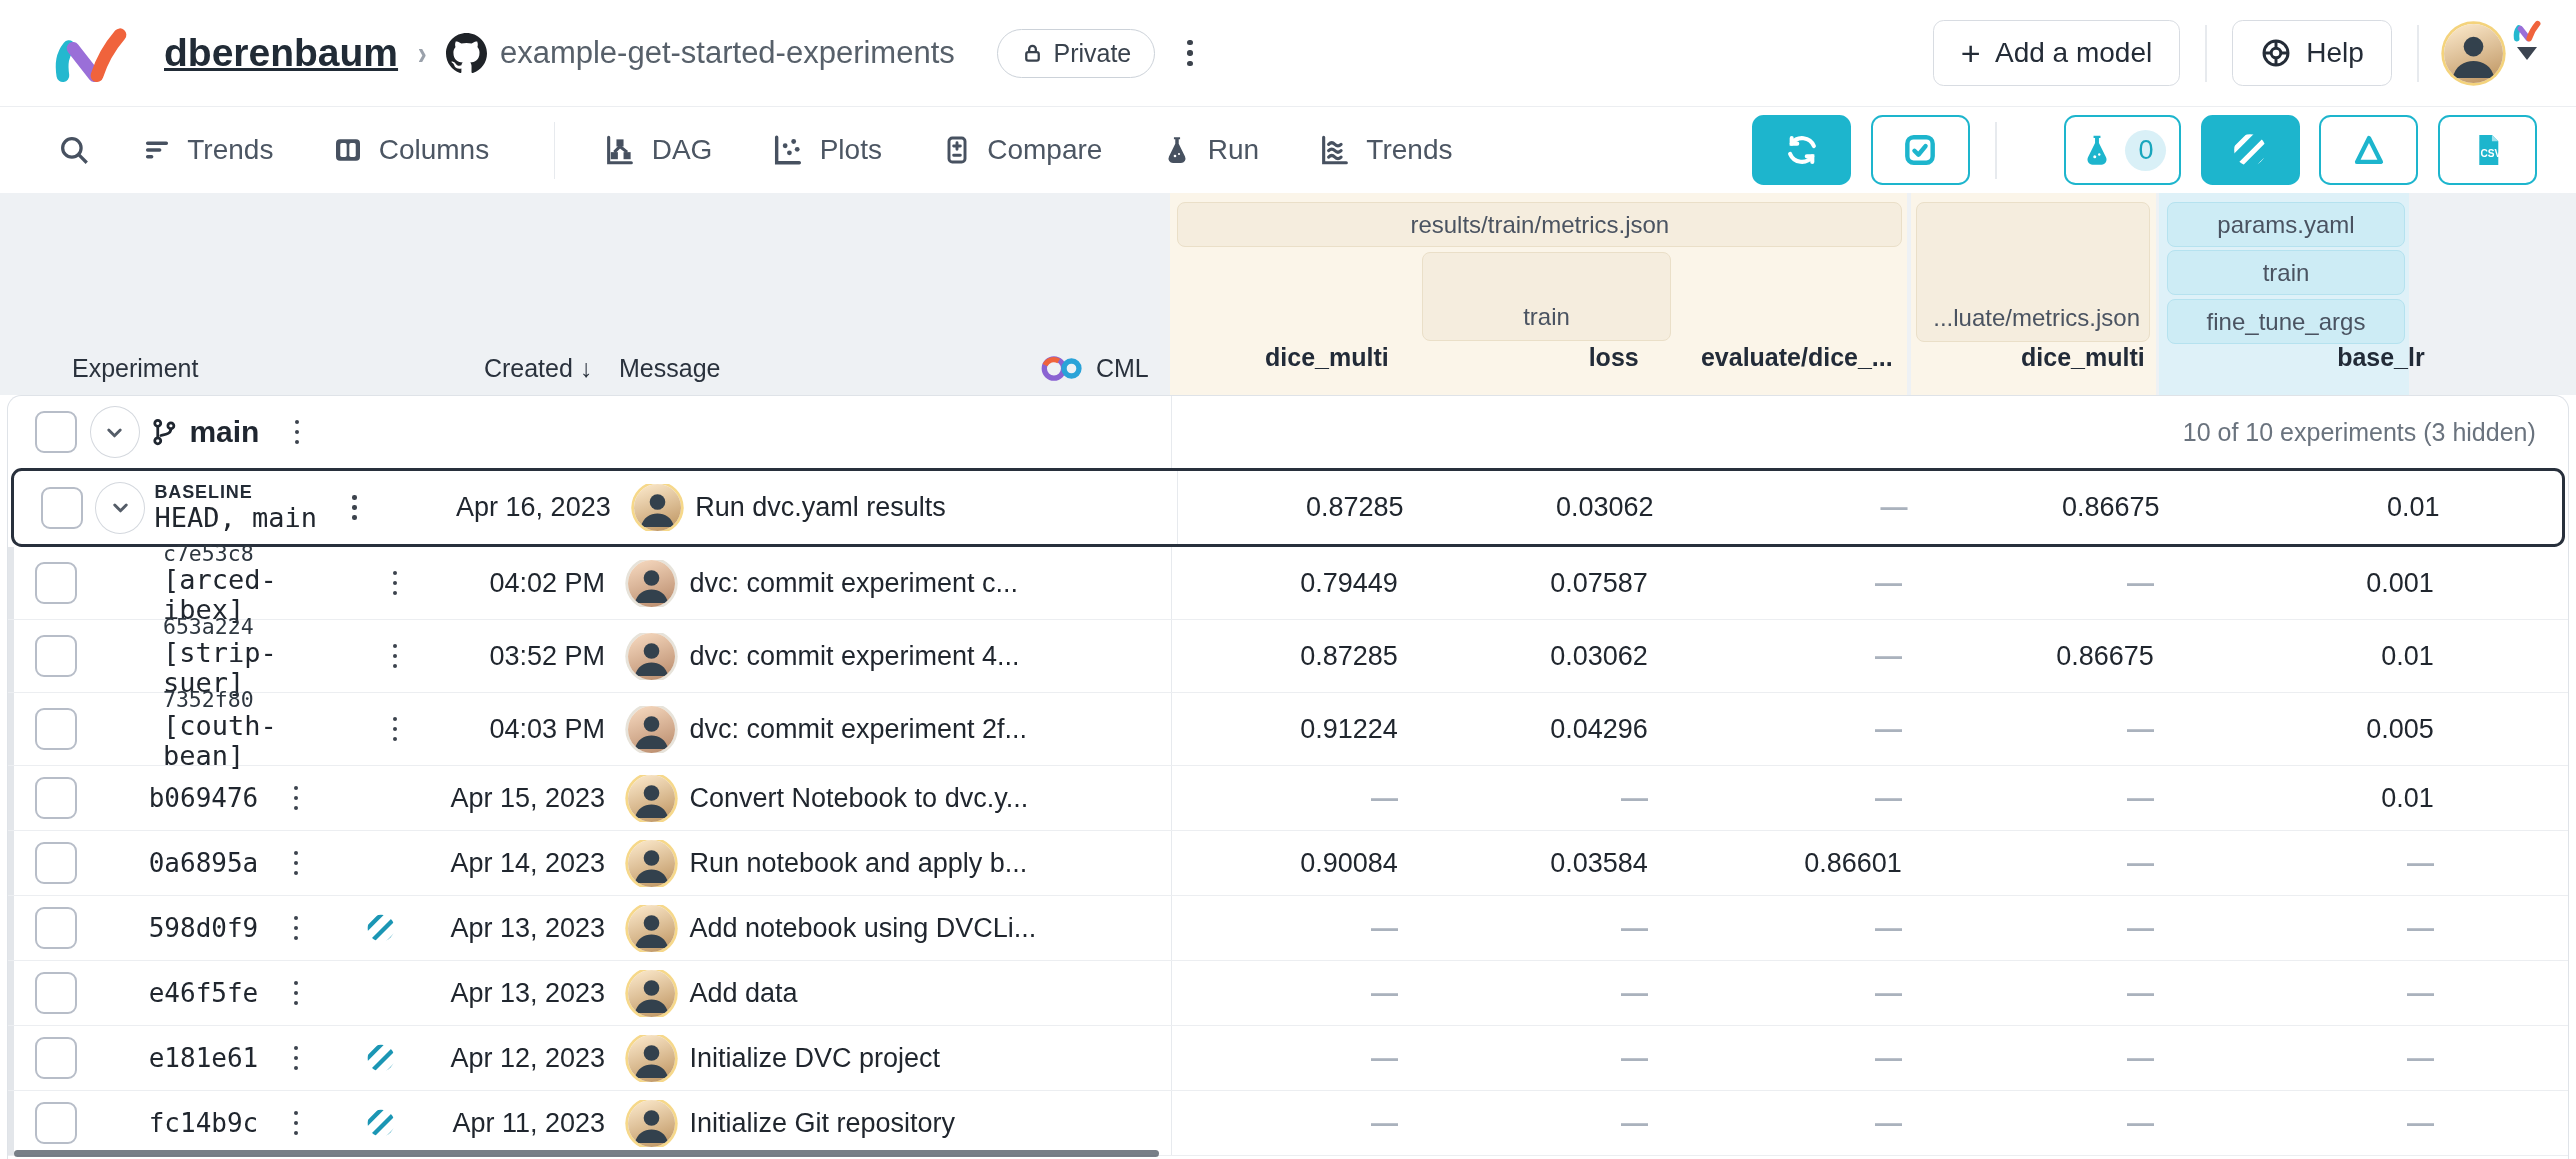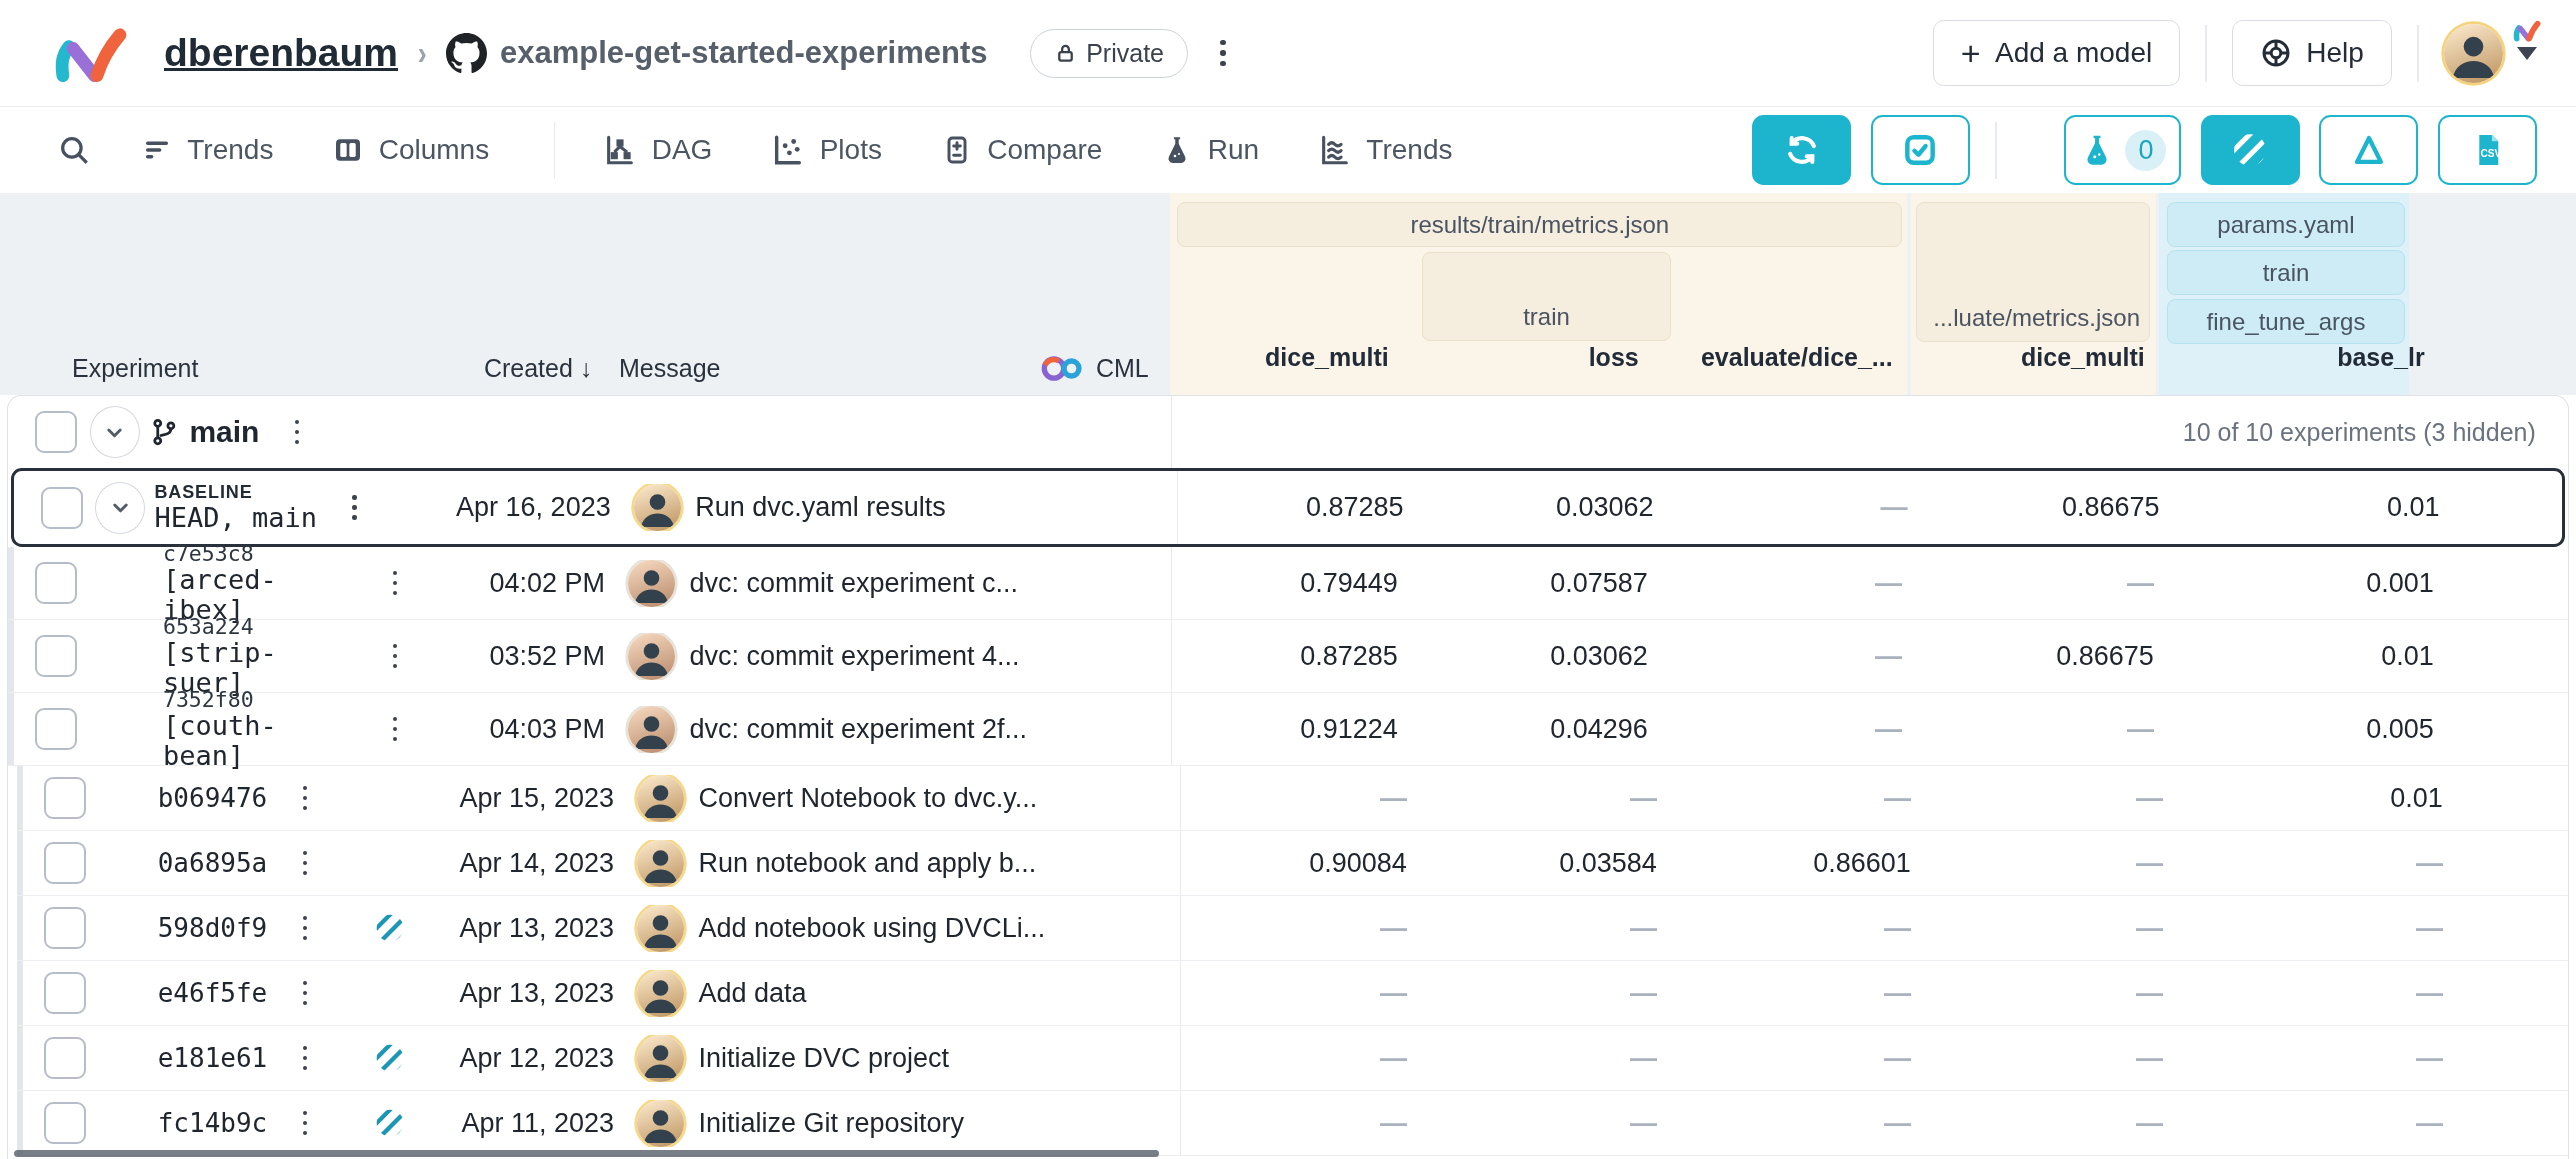--- a/index.html
+++ b/index.html
@@ -4,21 +4,21 @@
 <style>
   html,body{margin:0;padding:0;background:#fff;width:2576px;height:1159px;overflow:hidden;
     font-family:"Liberation Sans","DejaVu Sans",sans-serif;color:#1f2630;}
   .mono{font-family:"DejaVu Sans Mono","Liberation Mono",monospace;}
   svg{display:block}
   
   .topbar{height:106px;display:flex;align-items:center;padding:0 39px 0 50px;border-bottom:1.8px solid #eceef1;background:#fff;}
   .crumbs{display:flex;align-items:center;gap:19.7px;margin-left:32px;}
   .owner{font-size:39px;font-weight:bold;color:#212b36;text-decoration:underline;}
   .crumb-sep{font-size:27px;color:#9aa1ab;font-weight:bold;transform:scaleY(1.25);}
-  .repo{font-size:31px;font-weight:bold;color:#57606a;display:flex;align-items:center;gap:12.5px;}
+  .repo{font-size:31px;font-weight:normal;color:#57606a;display:flex;align-items:center;gap:12.5px;}
   .pill{display:flex;align-items:center;gap:9px;border:1.8px solid #ccd2d9;border-radius:894px;
     padding:9px 23px;font-size:25px;color:#39424d;margin-left:23px;}
   .kebab{display:inline-flex;flex-direction:column;gap:5.4px;padding:7.2px 12.5px;cursor:pointer;}
   .kebab i{width:5.4px;height:5.4px;border-radius:50%;background:#3c434d;display:block;}
   .top-right{margin-left:auto;display:flex;align-items:center;gap:25px;}
   .btn{display:flex;align-items:center;gap:14.3px;border:1.8px solid #d8dce2;border-radius:10.7px;
     background:#fff;padding:0 27px;height:66px;font-size:28px;color:#242c37;cursor:pointer;}
   .vdiv{width:1.8px;height:57px;background:#e7eaee;}
   .avatar-wrap{display:flex;align-items:center;gap:14.3px;cursor:pointer;position:relative;}
   .avatar{width:59px;height:59px;border-radius:50%;overflow:hidden;position:relative;flex:none;}
@@ -68,21 +68,21 @@
   .msg{flex:1;display:flex;align-items:center;padding-left:12.5px;padding-right:9px;overflow:hidden;min-width:0;}
   .msg .txt{font-size:27px;color:#20262e;white-space:nowrap;overflow:hidden;margin-left:14.3px;}
   .row-avatar{width:47px;height:47px;border-radius:50%;overflow:hidden;flex:none;position:relative;}
   .row-avatar.a{background:linear-gradient(160deg,#f7e3c4 10%,#c29a68 90%);box-shadow:0 0 0 2.7px #f6d88a;}
   .row-avatar.b{background:linear-gradient(160deg,#f2d4ba 10%,#bd9071 90%);box-shadow:0 0 0 2.7px #e7e3da;}
   .branch-row{height:72px;}
   .branch-name{font-size:30px;font-weight:bold;color:#1f2630;margin-left:10.7px;}
   .summary{margin-left:auto;font-size:25px;color:#6a737e;padding-right:32px;}
   .row.baseline{height:79px;border:3.6px solid #28303c;border-radius:10.7px;margin:0 2.7px;box-sizing:border-box;background:#fff;}
   .row.nested{height:72px;border-bottom:1.8px solid #eceef1;}
-  .row.commit{height:64px;border-bottom:1.8px solid #eceef1;margin-left:9px;}
+  .row.commit{height:64px;border-bottom:1.8px solid #eceef1;}
   .row.nested::before,.row.commit::before{content:"";position:absolute;left:0;top:0;bottom:0;width:5.4px;background:#e3e6ea;}
   .row.nested .name-area{padding-left:14.3px;box-sizing:border-box;}
   .two-line{display:flex;flex-direction:column;line-height:1.1;}
   .tag{font-size:18px;font-weight:bold;letter-spacing:0.9px;color:#232b36;}
   .hash-sm{font-size:21.5px;color:#2e3740;}
   .mono-main{font-size:27px;color:#20262e;}
   .hash-lg{font-size:26px;color:#20262e;}
   .kebab.small{margin-left:23px;}
   .kebab.small i{width:4.5px;height:4.5px;gap:4.5px;}
   .slash-ind{margin-left:auto;margin-right:12.5px;}

